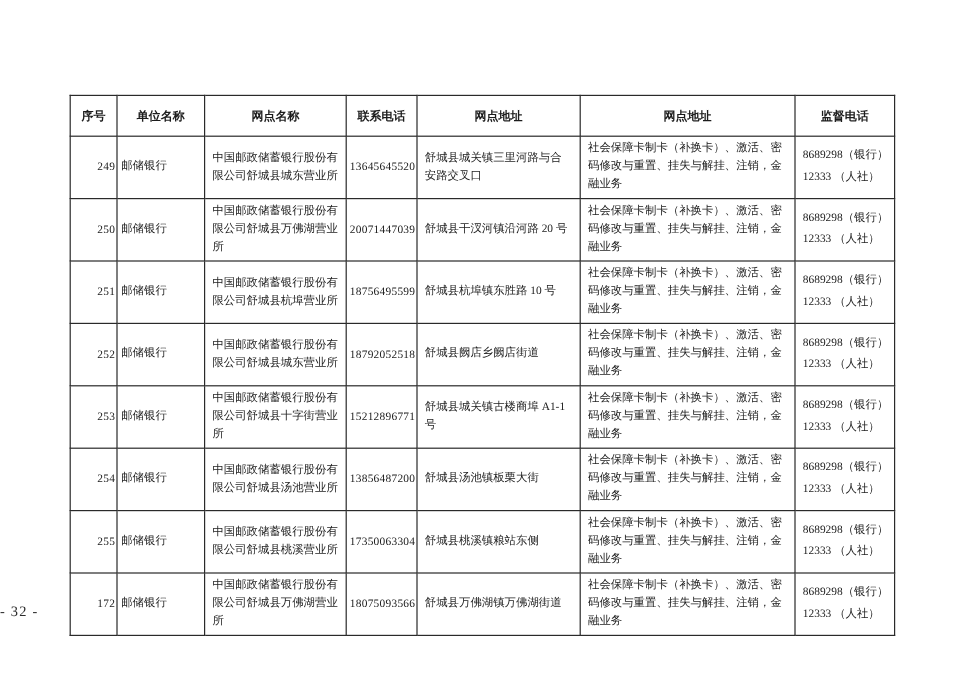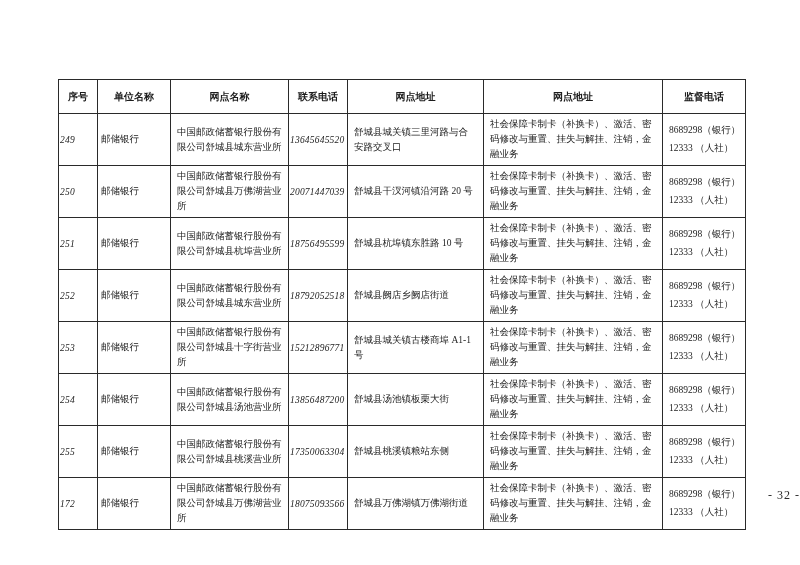--- a/index.html
+++ b/index.html
@@ -48,35 +48,34 @@
     text-align: left;
     padding: 1px 3px;
     line-height: 1.5;
   }
   .cell-left {
     text-align: left;
     padding: 2px 6px;
     line-height: 1.55;
   }
   .cell-num {
-    text-align: left;
+    text-align: right;
     font-size: 10px;
     letter-spacing: 0.2px;
-    font-style: italic;
   }
   .sup-line {
     line-height: 1.8;
     white-space: nowrap;
   }
   .footer {
     position: absolute;
     left: 0;
-    top: 488px;
+    top: 502px;
     width: 100%;
-    text-align: right;
+    text-align: left;
     font-size: 12px;
     color: #2a2a2a;
     letter-spacing: 1px;
   }
 </style>
 </head>
 <body>
 
 <div class="page">
 

